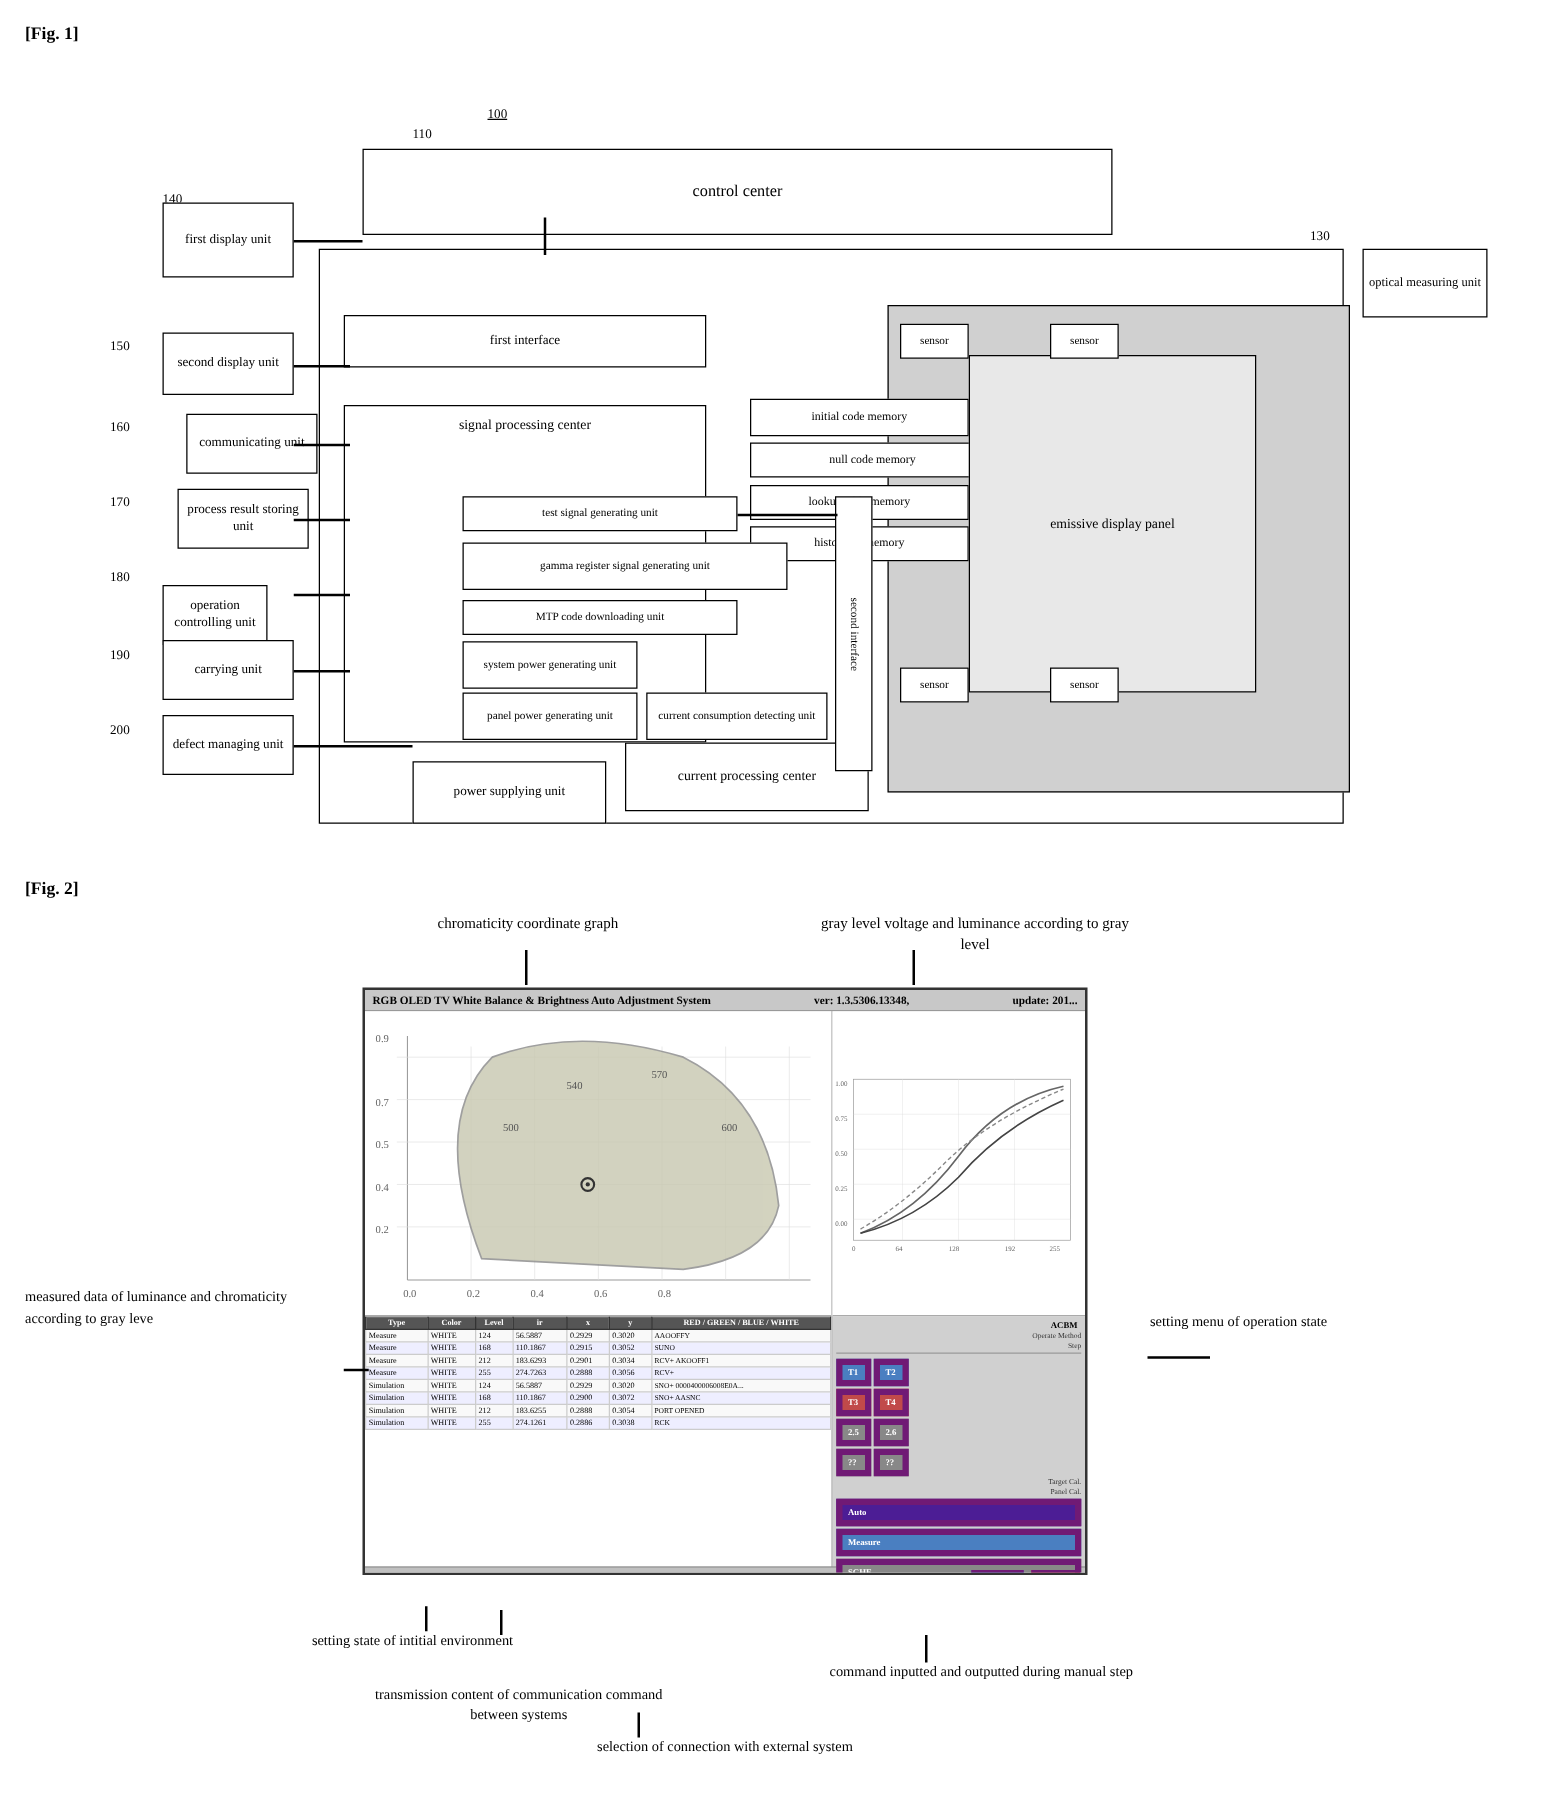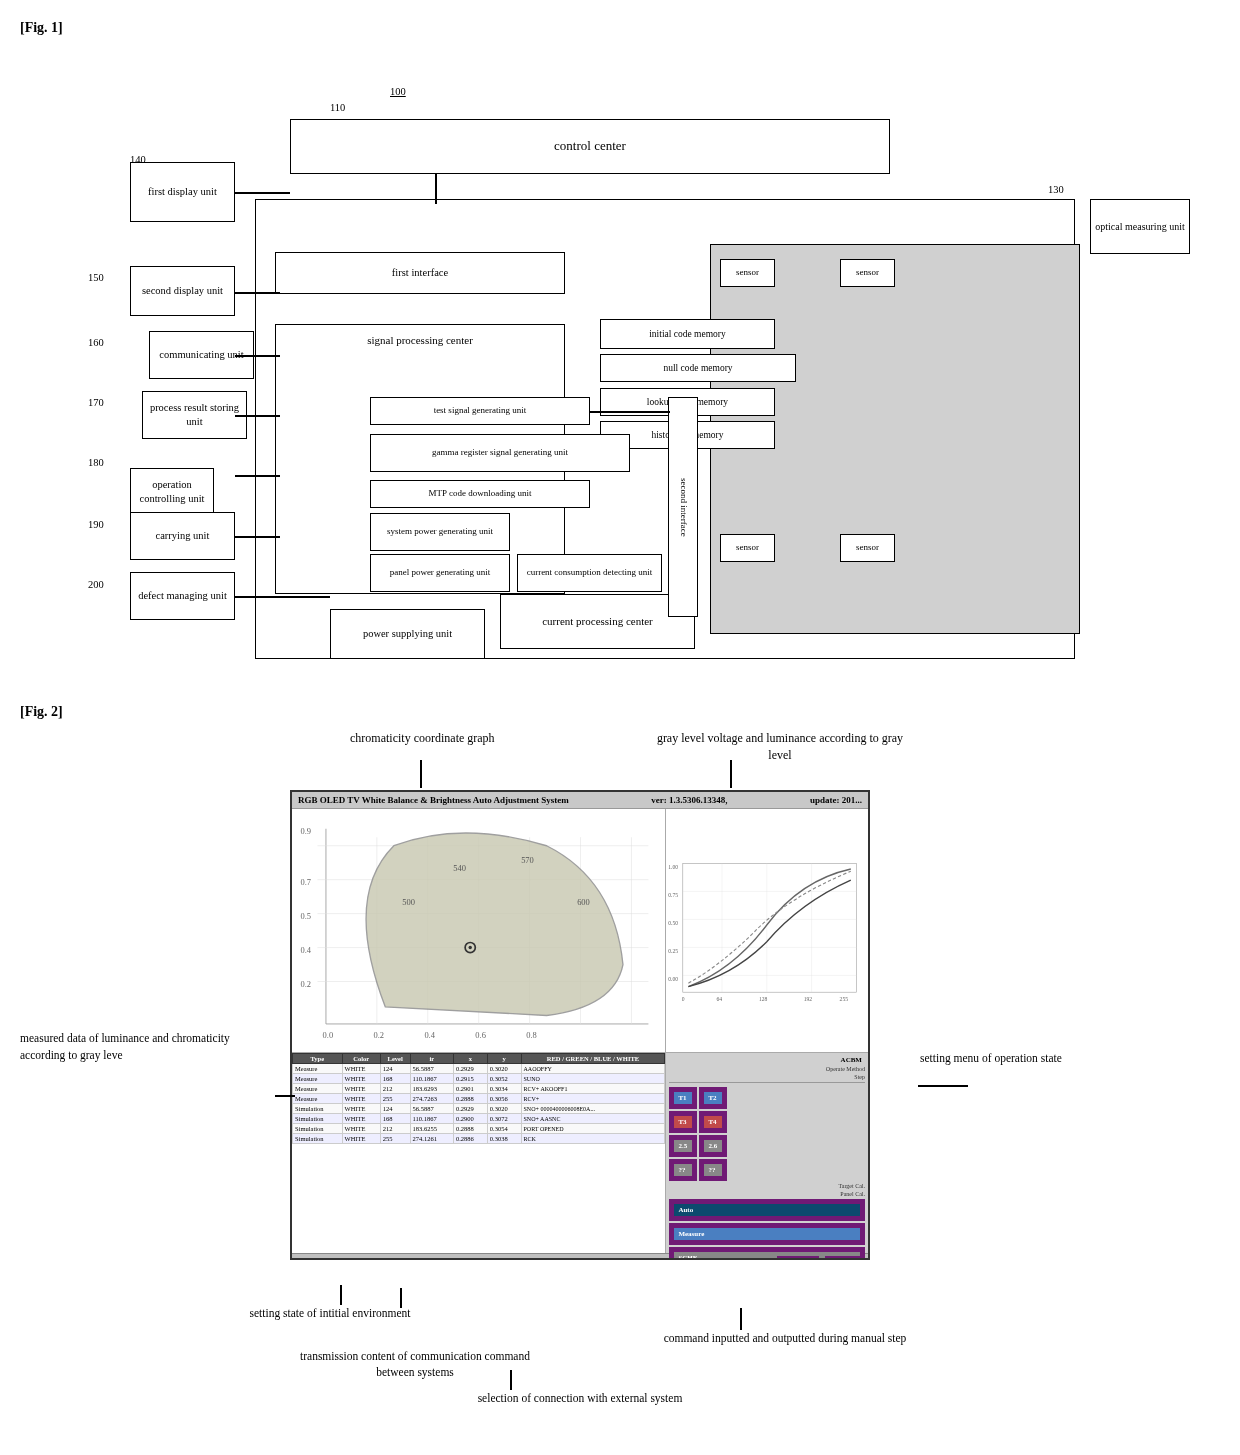--- a/index.html
+++ b/index.html
@@ -142,21 +142,21 @@
       padding: 2px 4px;
       min-width: 28px;
       font-weight: bold;
     }
 
     .ctrl-btn-red {
       background: #c14a4a;
     }
 
     .ctrl-btn-green {
-      background: #0c4a6e;
+      background: #4c1d95;
     }
 
     .ctrl-btn-gray {
       background: #888;
     }
 
     .ss-data-table {
       height: 45%;
       background: #fff;
       font-size: 7px;
@@ -209,21 +209,21 @@
   <div class="fig-label">[Fig. 1]</div>
 
   <div class="diagram-area">
 
     <span class="ref-label" style="left:370px; top:42px; text-decoration:underline;">100</span>
 
     <span class="ref-label" style="left:310px; top:58px;">110</span>
 
     <span class="ref-label" style="left:110px; top:110px;">140</span>
 
-    <div class="box" style="left:270px; top:75px; width:600px; height:55px; font-size:13px;">
+    <div class="box" style="left:270px; top:75px; width:600px; height:69px; font-size:13px;">
       <span>control  center</span>
     </div>
 
     <span class="ref-label" style="left:1028px; top:140px;text-align:right;">130</span>
     <div class="box" style="left:1070px; top:155px; width:100px; height:55px; font-size:10px;">
       <span>optical
 measuring
 unit</span>
     </div>
 
@@ -340,20 +340,24 @@
 detecting unit</span>
     </div>
 
     <div class="box" style="left:648px; top:353px; width:30px; height:220px; z-index:3; font-size:9px; writing-mode: vertical-rl; text-align:center; justify-content:center;">
       <span>second
 interface</span>
     </div>
 
     <div class="box" style="left:690px; top:200px; width:370px; height:390px; background:#d0d0d0; z-index:2;"></div>
 
+    <div class="box" style="left:755px; top:240px; width:230px; height:270px; background:#e8e8e8; z-index:3; font-size:11px;">
+      <span>emissive display
+panel</span>
+    </div>
 
     <div class="box" style="left:700px; top:215px; width:55px; height:28px; z-index:4; font-size:9px;">
       <span>sensor</span>
     </div>
     <div class="box" style="left:820px; top:215px; width:55px; height:28px; z-index:4; font-size:9px;">
       <span>sensor</span>
     </div>
     <div class="box" style="left:700px; top:490px; width:55px; height:28px; z-index:4; font-size:9px;">
       <span>sensor</span>
     </div>

